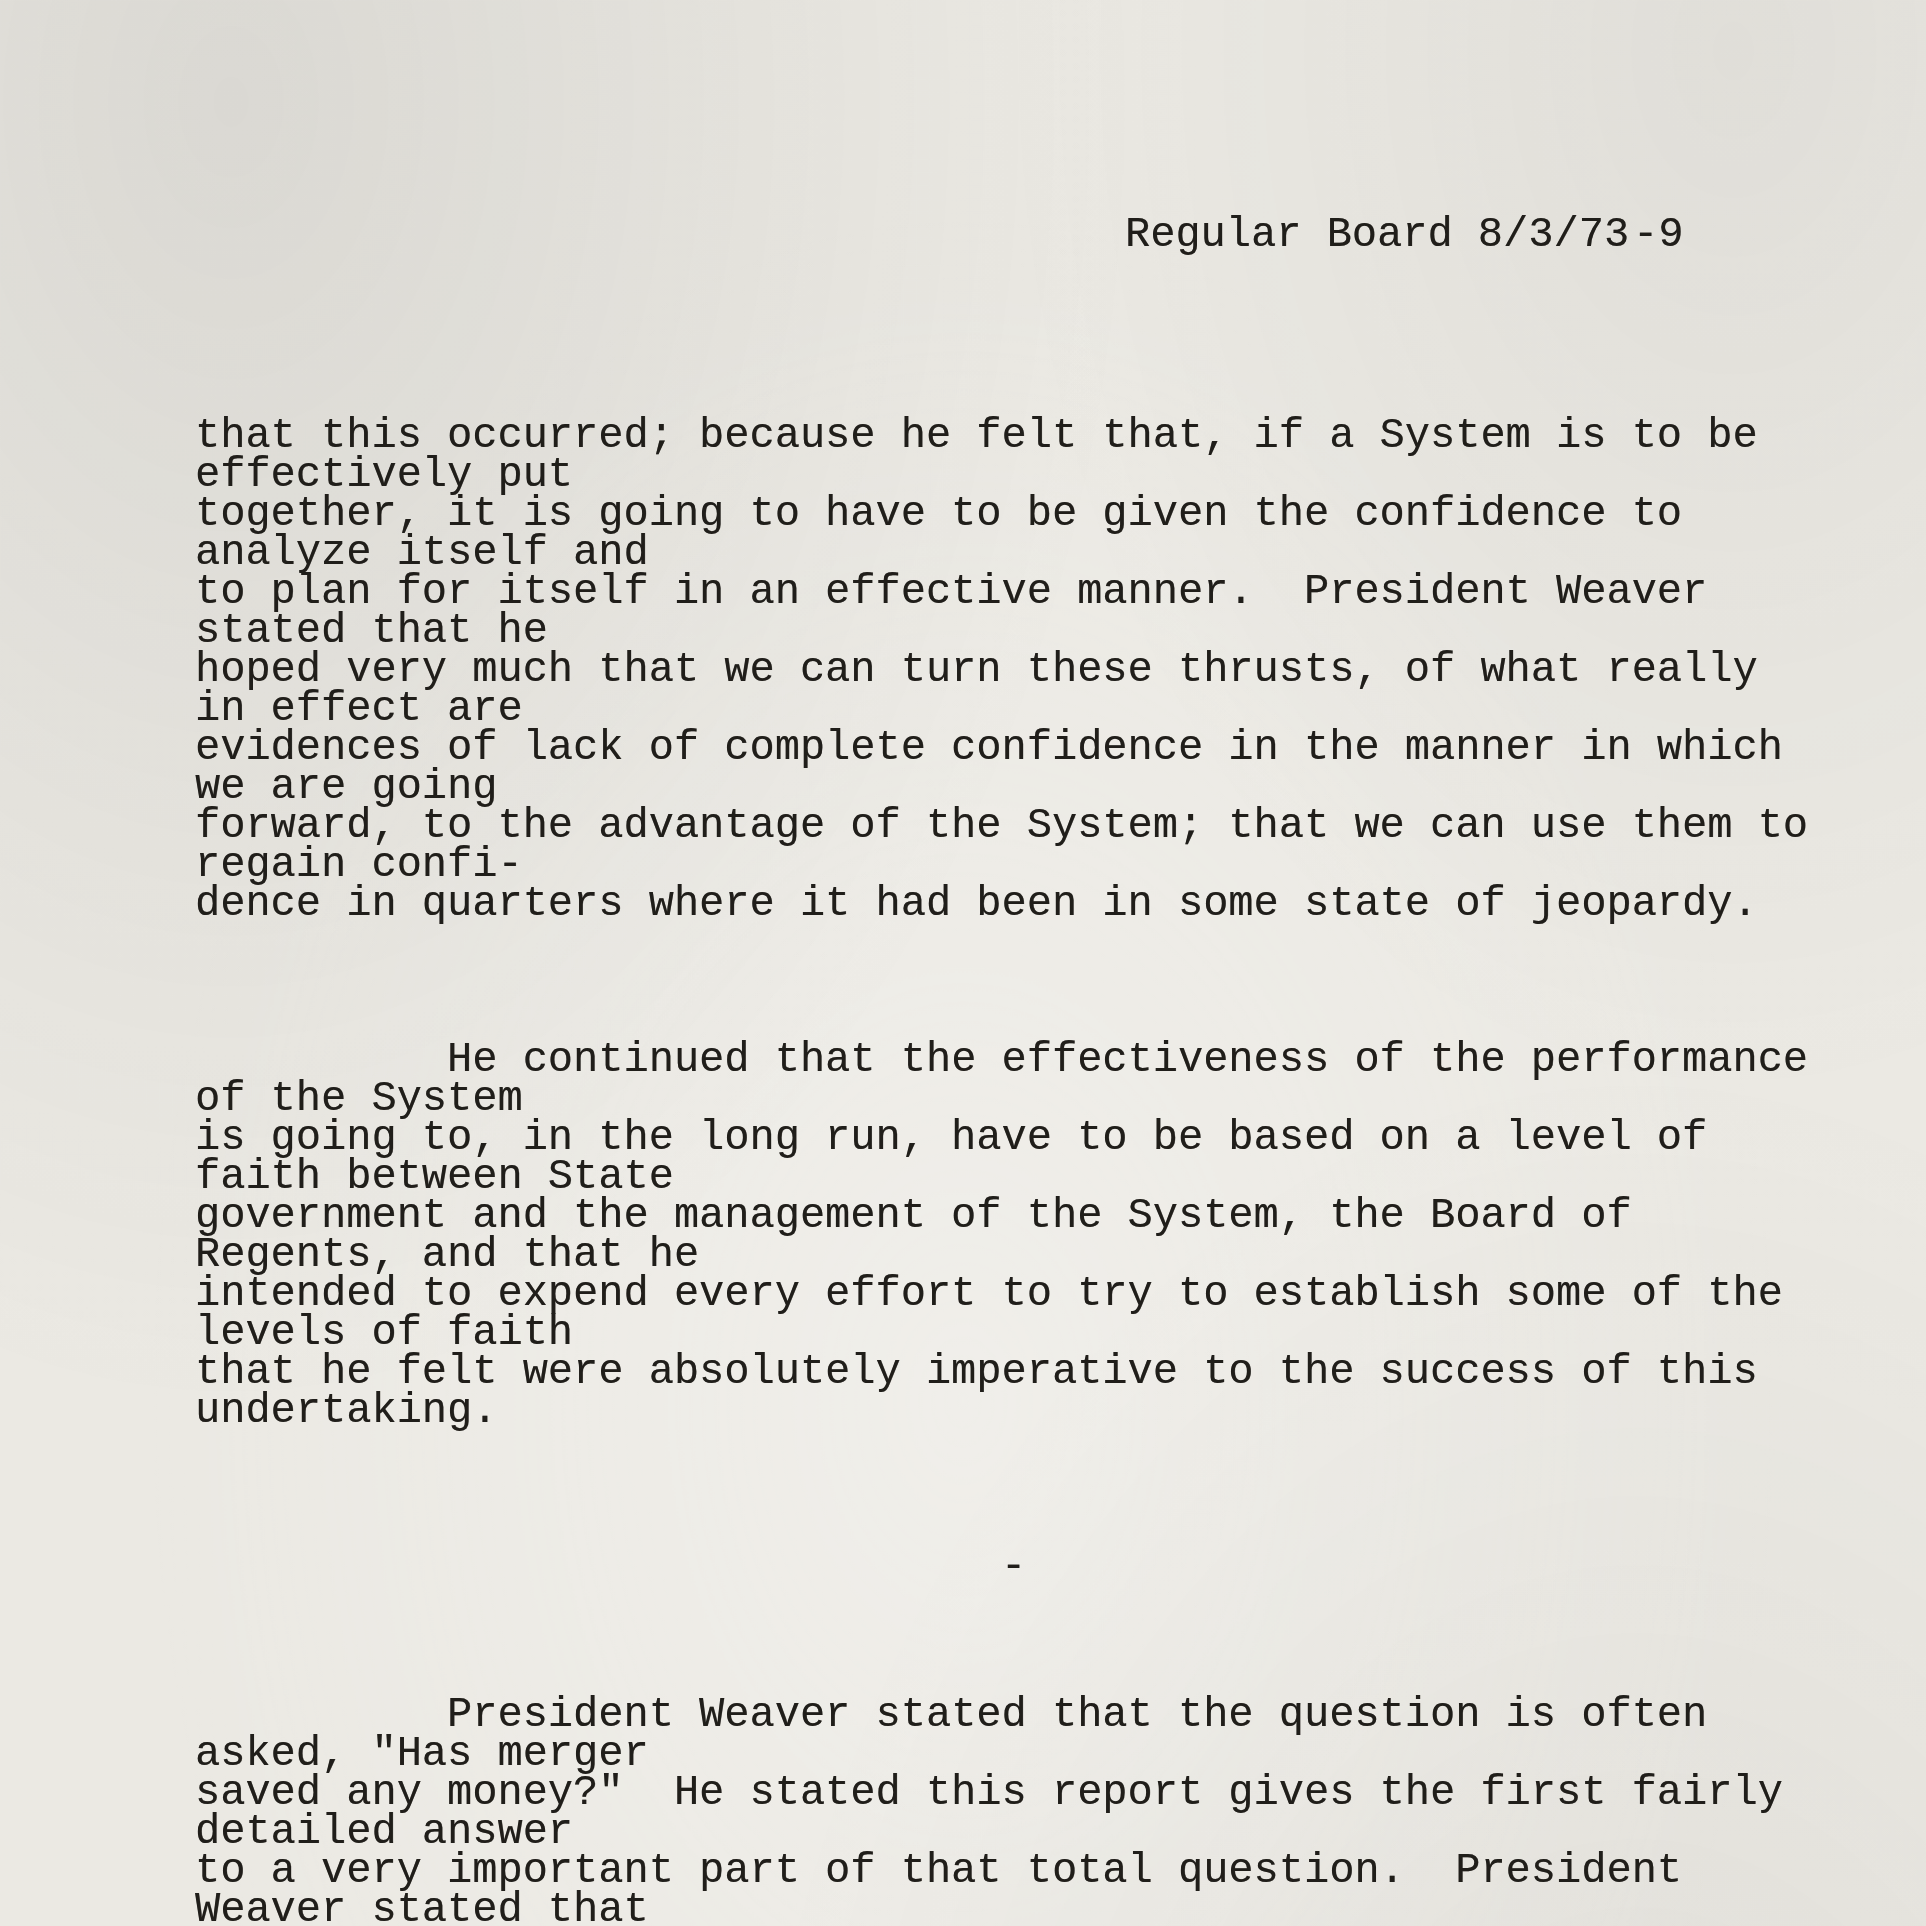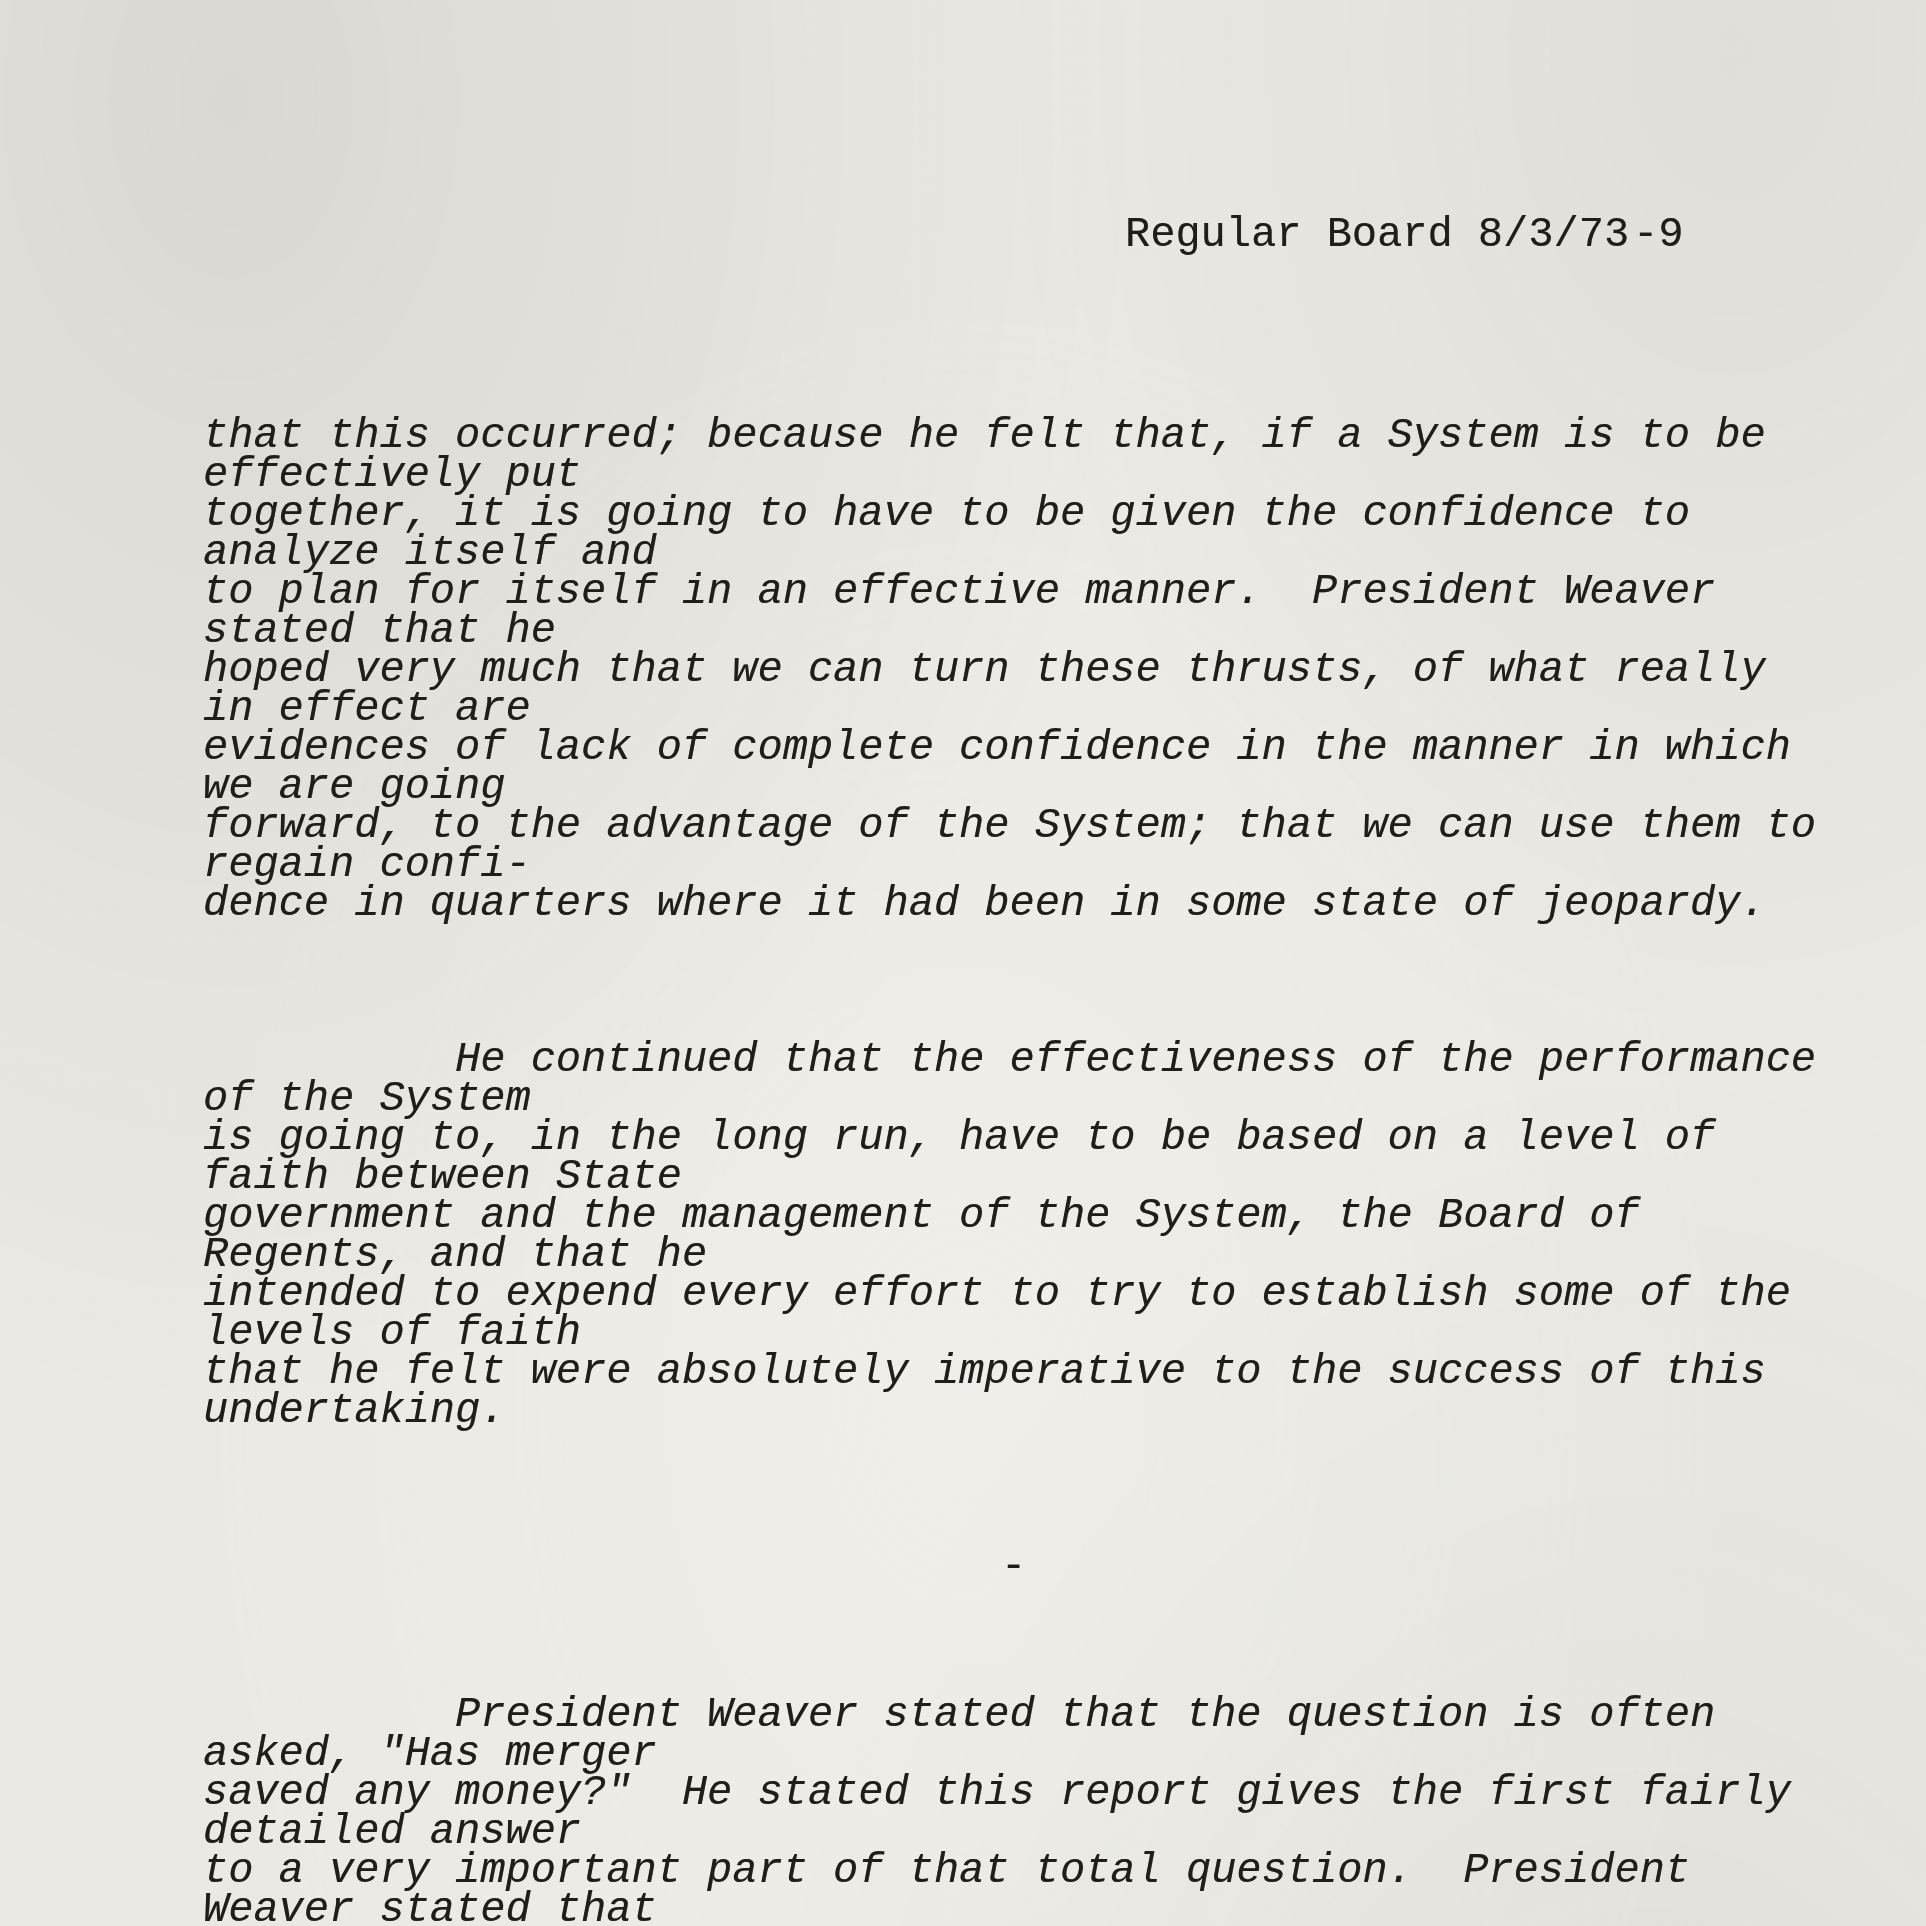--- a/index.html
+++ b/index.html
@@ -36,23 +36,22 @@
     left: 1633px;
   }
 
   .body-col {
     position: absolute;
     top: 339px;
     left: 195px;
     width: 1637px;
   }
   .body-col p {
-    margin: 0 0 39px 8px;
+    margin: 0 0 39px 0;
     white-space: pre-wrap;
-    font-style: italic;
   }
   .separator {
     text-align: center;
     margin: 0 0 31px 0;
   }
 </style>
 </head>
 <body>
 
 <div>

